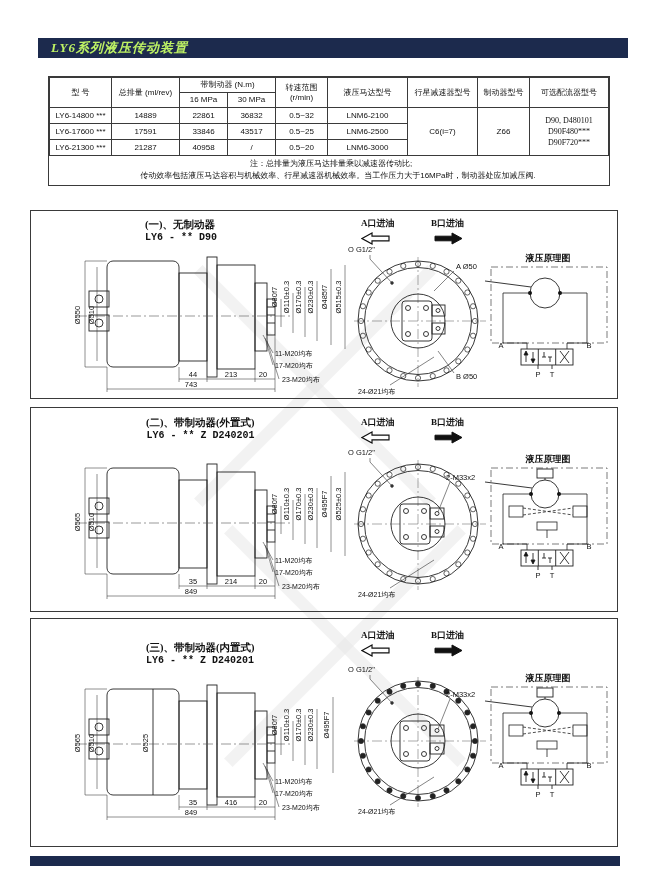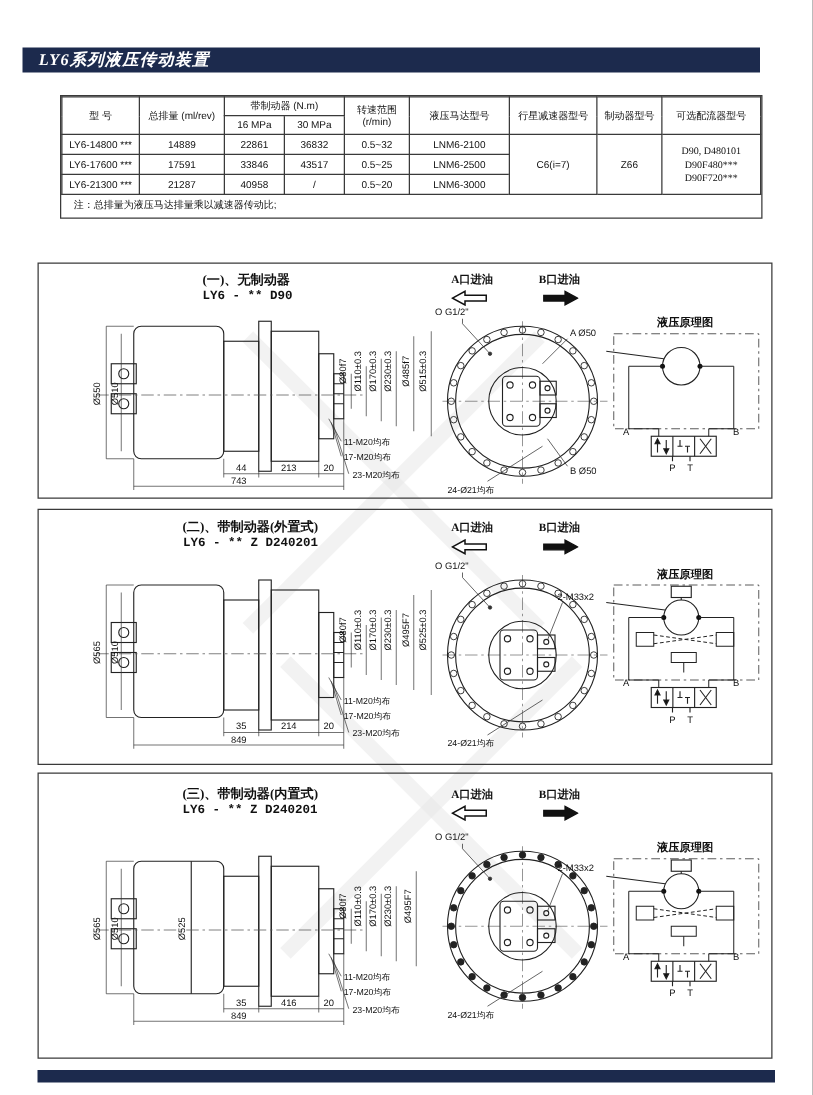--- a/index.html
+++ b/index.html
@@ -1,35 +1,35 @@
 <!DOCTYPE html>
 <html><head>
 <meta charset="utf-8">
 <style>
   html,body{margin:0;padding:0;background:#888;}
   .page{position:relative;width:650px;height:876px;background:#fff;overflow:hidden;
         font-family:"Liberation Sans",sans-serif;color:#111;}
   
-  .hdr{position:absolute;left:18px;top:38px;width:590px;height:20px;background:#1c2a4d;
-       color:#ffffff;display:flex;align-items:center;padding-left:13px;box-sizing:border-box;justify-content:space-between;}
+  .hdr{position:absolute;left:38px;top:38px;width:590px;height:20px;background:#1c2a4d;
+       color:#bef264;display:flex;align-items:center;padding-left:13px;box-sizing:border-box;justify-content:space-between;}
   .hdr .zh{font-family:"Liberation Serif",serif;font-style:italic;font-weight:bold;
            font-size:13px;letter-spacing:1px;}
   .hdr .en{font-family:"Liberation Serif",serif;font-size:12.5px;margin-left:12px;}
   .ftr{position:absolute;left:30px;top:856px;width:590px;height:10px;background:#1c2a4d;}
   
   .wm{position:absolute;background:#e7e7e7;opacity:.55;pointer-events:none;}
   
   .twrap{position:absolute;left:48px;top:76px;width:562px;border:1px solid #3a3a3a;
          box-sizing:border-box;background:transparent;}
   table{width:100%;border-collapse:collapse;table-layout:fixed;font-size:8px;}
   th,td{border:1px solid #3a3a3a;text-align:center;padding:0;font-weight:normal;
         height:14px;line-height:10px;overflow:hidden;}
   tbody td{height:15px;}
   .vcell div{line-height:11px;font-family:Liberation Serif, serif;}
-  .notes{font-size:8px;line-height:11.5px;padding:2px 6px 4px 10px;}
+  .notes{font-size:8px;line-height:11.5px;padding:2px 6px 4px 10px;text-align:center;}
   .notes .n2{margin-left:14px;}
   
   .sec{position:absolute;left:30px;width:588px;border:1px solid #3a3a3a;
        box-sizing:border-box;background:transparent;}
   .sec-title{position:absolute;font-family:"Liberation Serif",serif;font-weight:bold;
              font-size:10.5px;line-height:13px;}
   .sec-model{font-family:"Liberation Mono",monospace;font-weight:bold;font-size:10px;}
   .portlab{position:absolute;font-family:"Liberation Serif",serif;font-weight:bold;font-size:9px;}
   .arr{position:absolute;}
   svg{position:absolute;}
@@ -109,25 +109,26 @@
           <td>21287</td>
           <td>40958</td>
           <td>/</td>
           <td>0.5~20</td>
           <td>LNM6-3000</td>
         </tr>
       </tbody>
     </table>
     <div class="notes">
       <div>注：总排量为液压马达排量乘以减速器传动比;</div>
+      <div class="n2">传动效率包括液压马达容积与机械效率、行星减速器机械效率。当工作压力大于16MPa时，制动器处应加减压阀.</div>
     </div>
   </div>
 
   <div class="sec" style="top:210px;height:189px;">
-    <div class="sec-title" style="left:131px;top:7px;">
+    <div class="sec-title" style="left:114px;top:7px;">
       <div>(一)、无制动器</div>
       <div class="sec-model">LY6 - ** D90</div>
     </div>
     <div class="portlab" style="left:330px;top:6px;">A口进油</div>
     <div class="portlab" style="left:400px;top:6px;">B口进油</div>
     <svg class="arr" style="left:330px;top:21px;" width="30" height="13" viewBox="0 0 30 13">
       <polygon points="1,6.5 11,1 11,4.2 28,4.2 28,8.8 11,8.8 11,12" fill="#fff" stroke="#111" stroke-width="1.2"></polygon>
     </svg>
     <svg class="arr" style="left:402px;top:21px;" width="30" height="13" viewBox="0 0 30 13">
       <polygon points="29,6.5 19,1 19,4.2 2,4.2 2,8.8 19,8.8 19,12" fill="#111" stroke="#111"></polygon>
@@ -449,21 +450,21 @@
           <line x1="71" y1="114" x2="71" y2="118"></line>
       </g>
       <text x="20" y="97" text-anchor="middle">A</text>
       <text x="108" y="97" text-anchor="middle">B</text>
       <text x="57" y="126" text-anchor="middle">P</text>
       <text x="71" y="126" text-anchor="middle">T</text>
     </svg>
   </div>
 
   <div class="sec" style="top:618px;height:229px;">
-    <div class="sec-title" style="left:115px;top:10px;">
+    <div class="sec-title" style="left:115px;top:22px;">
       <div>(三)、带制动器(内置式)</div>
       <div class="sec-model">LY6 - ** Z D240201</div>
     </div>
     <div class="portlab" style="left:330px;top:10px;">A口进油</div>
     <div class="portlab" style="left:400px;top:10px;">B口进油</div>
     <svg class="arr" style="left:330px;top:25px;" width="30" height="13" viewBox="0 0 30 13">
       <polygon points="1,6.5 11,1 11,4.2 28,4.2 28,8.8 11,8.8 11,12" fill="#fff" stroke="#111" stroke-width="1.2"></polygon>
     </svg>
     <svg class="arr" style="left:402px;top:25px;" width="30" height="13" viewBox="0 0 30 13">
       <polygon points="29,6.5 19,1 19,4.2 2,4.2 2,8.8 19,8.8 19,12" fill="#111" stroke="#111"></polygon>

